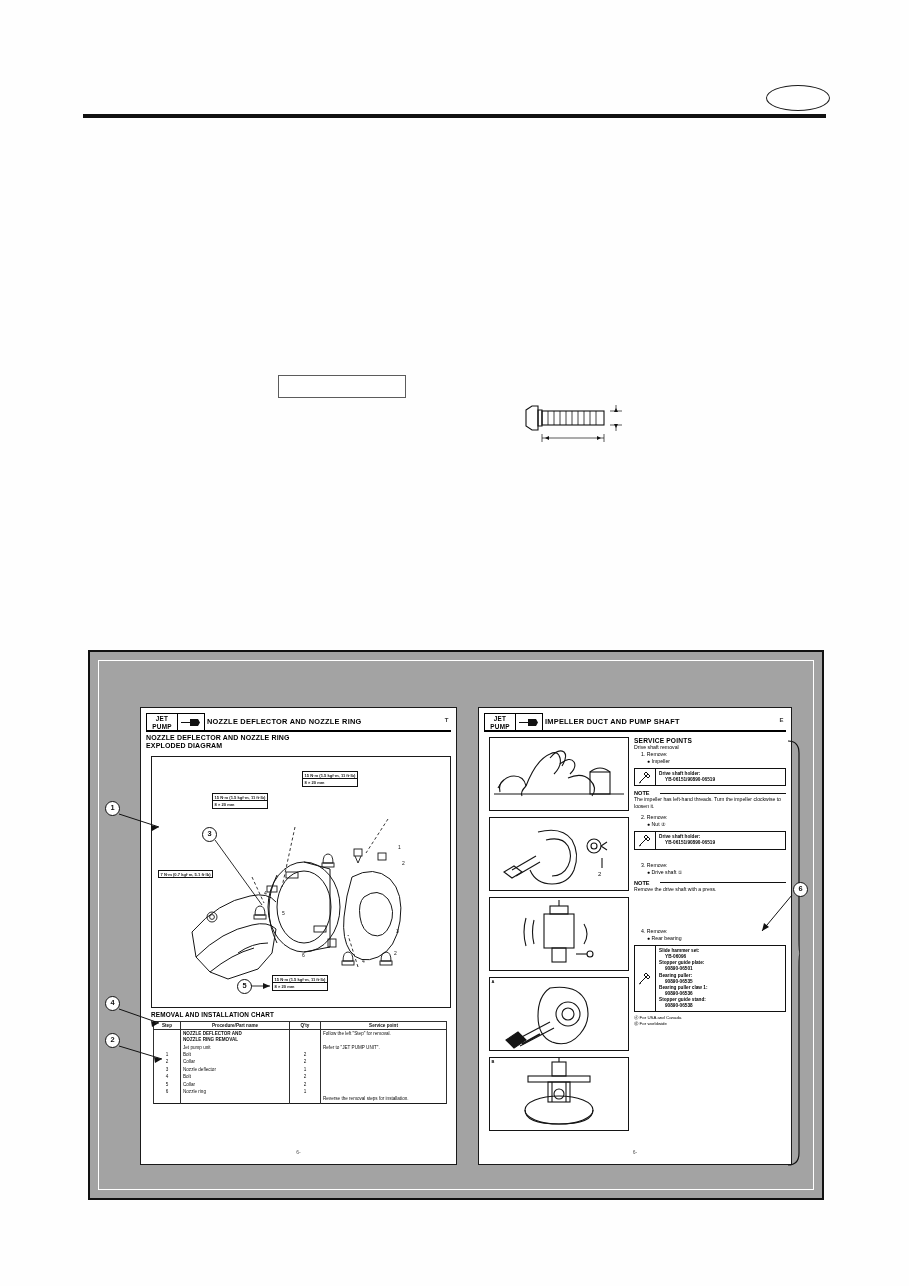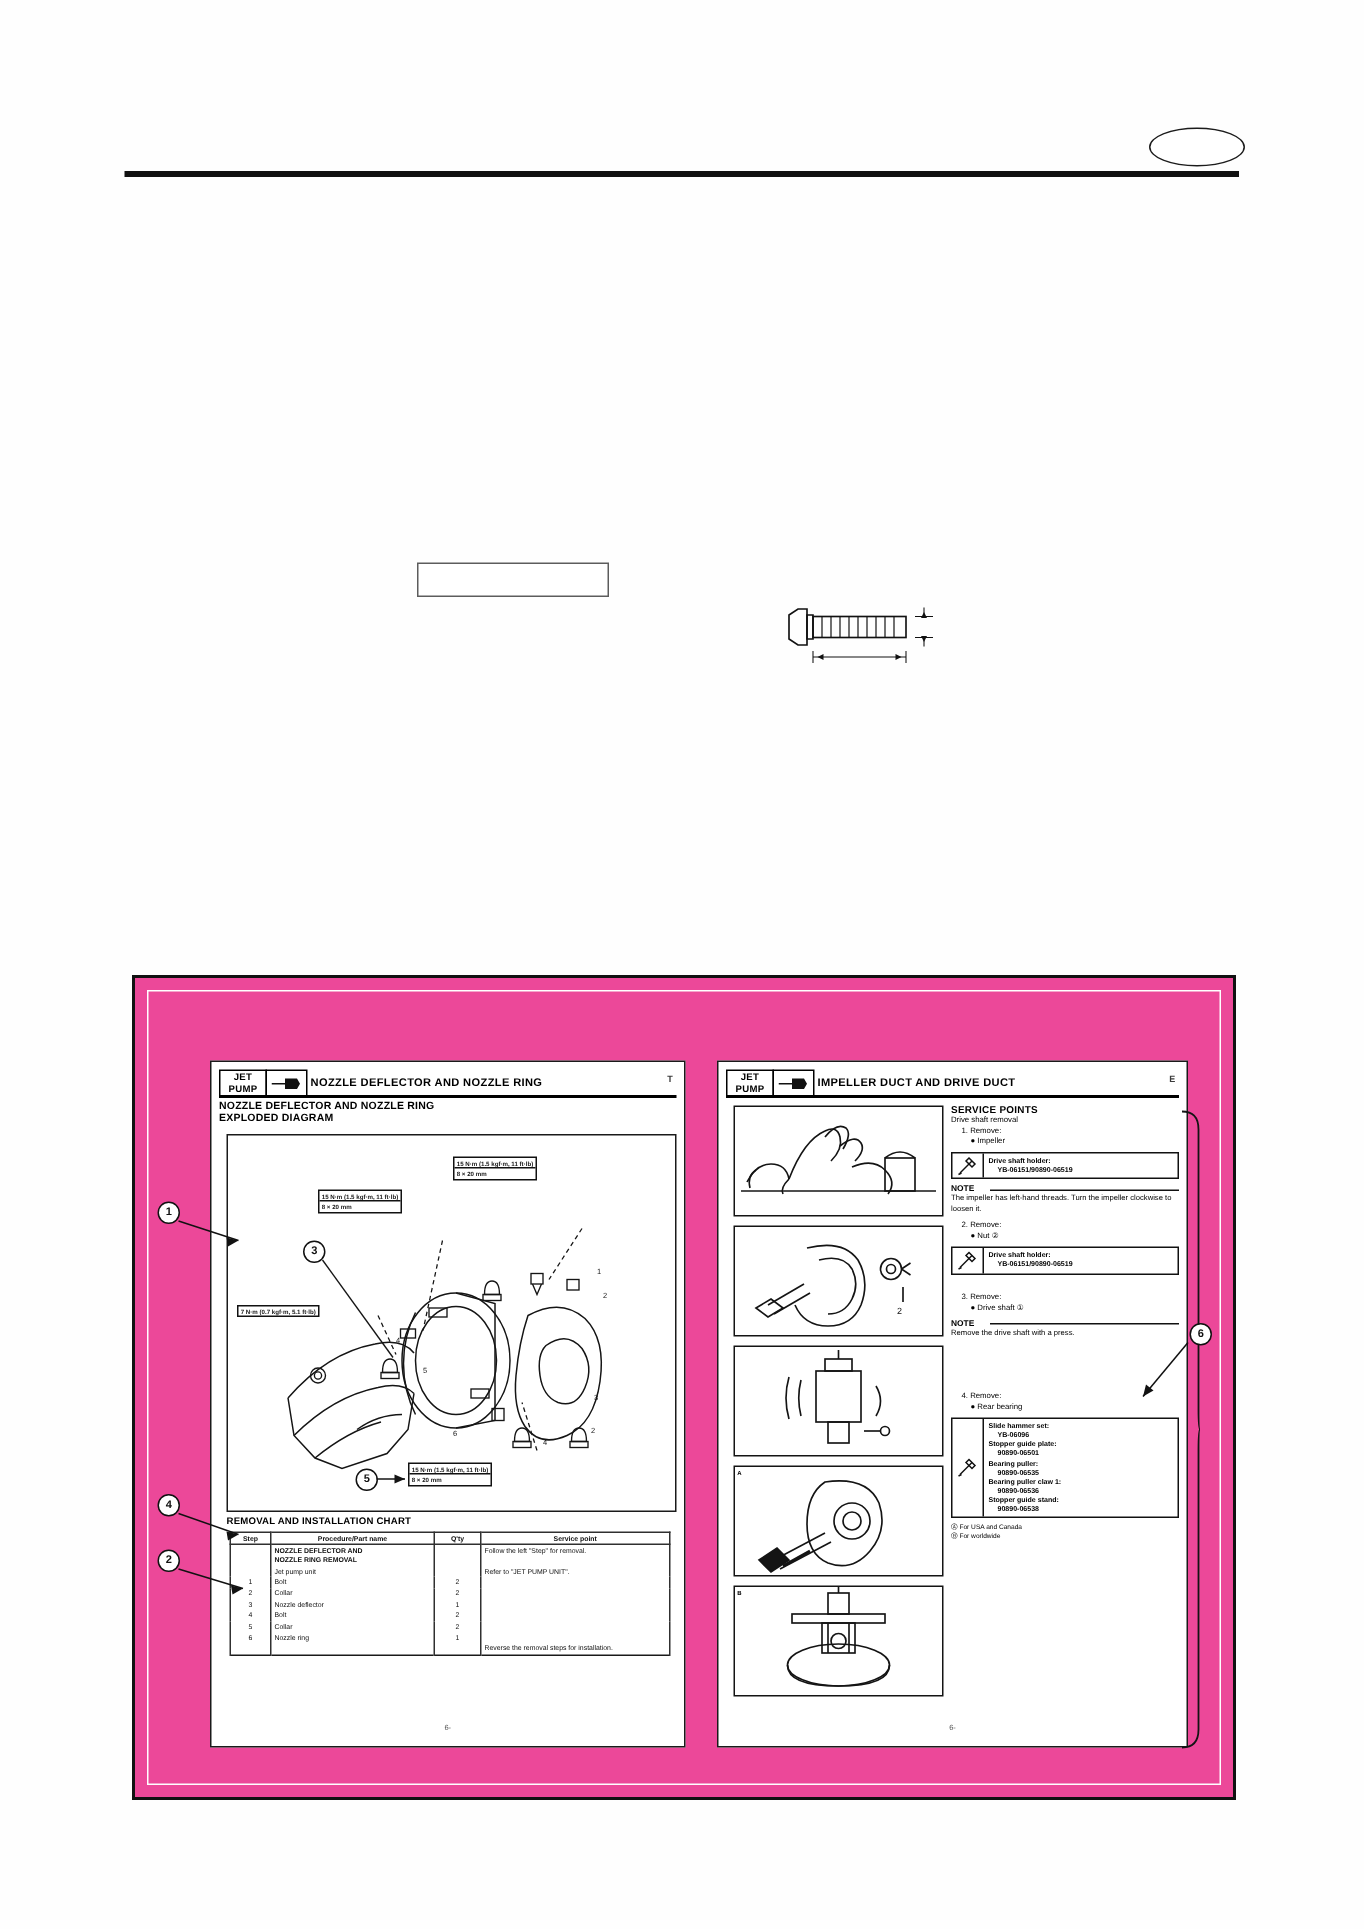--- a/index.html
+++ b/index.html
@@ -24,21 +24,21 @@
   
   .mid-box{
     position:absolute;left:278px;top:375px;width:126px;height:21px;
     border:1.5px solid #5c5c5c;background:#fff;
   }
   .bolt-fig{position:absolute;left:512px;top:398px;width:118px;height:48px;}
 
   
   .scan-frame{
     position:absolute;left:88px;top:650px;width:732px;height:546px;
-    border:2.4px solid #111;background:#ec4899;
+    border:2.4px solid #111;background:#a3a3a3;
   }
   .scan-inner{position:absolute;inset:8px;border:1px solid #ffffff;}
 
   
   .mpage{
     position:absolute;background:#fff;border:1.1px solid #1a1a1a;
   }
   .mpage.left{left:41px;top:46px;width:315px;height:456px;}
   .mpage.right{left:379px;top:46px;width:312px;height:456px;}
   .mpage-in{position:absolute;inset:5px;}
@@ -405,21 +405,21 @@
           <div class="jp-head">
             <div class="jp-badge">
               <span>JET</span>
               <span>PUMP</span>
             </div>
             <div class="jp-icon">
               <svg width="20" height="9" viewBox="0 0 20 9">
                 <path d="M0 4 L9 4 L9 1 L17 1 L19 4.5 L17 8 L9 8 L9 5 L0 5 Z" fill="#111"></path>
               </svg>
             </div>
-            <div class="jp-title">IMPELLER DUCT AND DRIVE DUCT</div>
+            <div class="jp-title">IMPELLER DUCT AND PUMP SHAFT</div>
             <div class="jp-code">E</div>
             <div class="jp-rule"></div>
           </div>
 
           <div class="figcol">
 
             <div class="figbox">
               <span class="tagl"></span>
               <svg width="138" height="72" viewBox="0 0 138 72">
                 <g fill="none" stroke="#141414" stroke-width="1.1">

